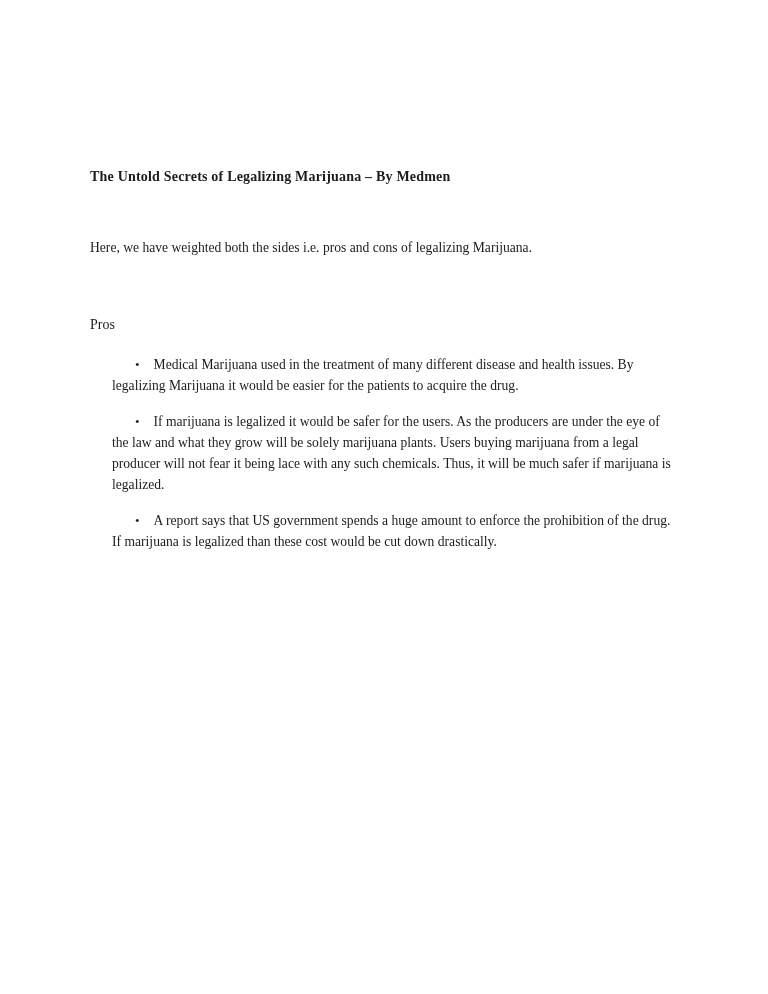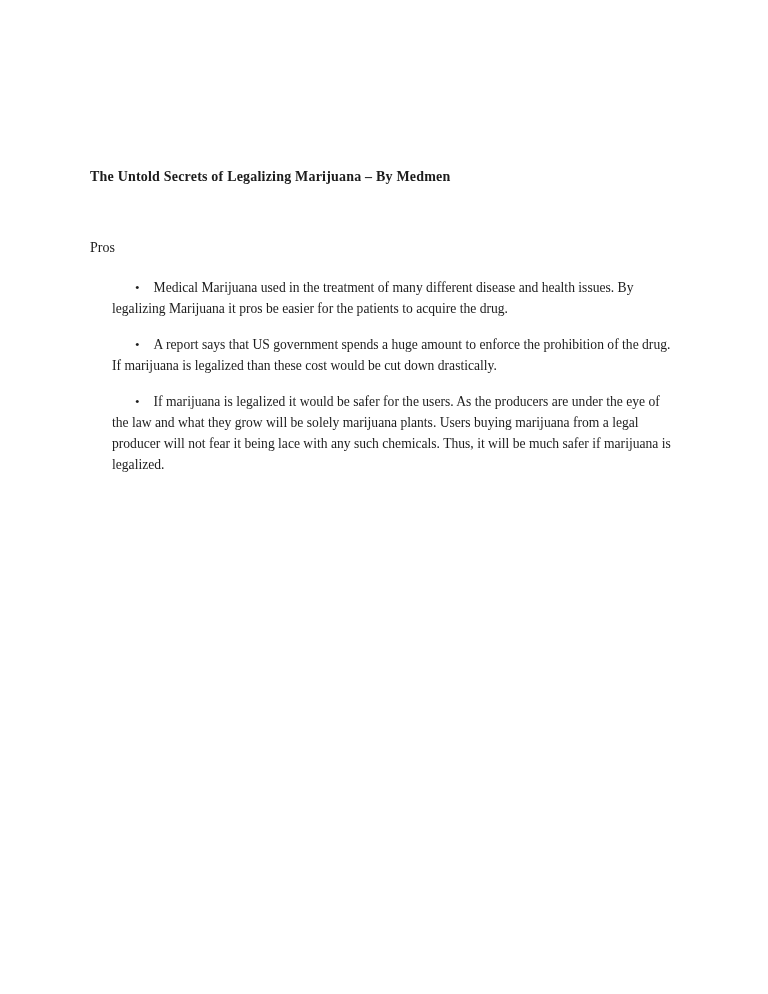--- a/index.html
+++ b/index.html
@@ -58,27 +58,28 @@
     text-indent: 0;
   }
 </style>
 </head>
 <body>
 
 <div class="page">
 
   <h1 class="doc-title">The Untold Secrets of Legalizing Marijuana – By Medmen</h1>
 
+  <p class="intro">Here, we have weighted both the sides i.e. pros and cons of legalizing Marijuana.</p>
 
   <h2 class="section-heading">Pros</h2>
 
   <div class="bullet-list">
 
-    <p class="bullet"><span class="dot">•</span><span class="btext">Medical Marijuana used in the treatment of many different disease and health issues. By legalizing Marijuana it pros be easier for the patients to acquire the drug.</span></p>
+    <p class="bullet"><span class="dot">•</span><span class="btext">Medical Marijuana used in the treatment of many different disease and health issues. By legalizing Marijuana it would be easier for the patients to acquire the drug.</span></p>
 
 
+    <p class="bullet"><span class="dot">•</span><span class="btext">If marijuana is legalized it would be safer for the users. As the producers are under the eye of the law and what they grow will be solely marijuana plants. Users buying marijuana from a legal producer will not fear it being lace with any such chemicals. Thus, it will be much safer if marijuana is legalized.</span></p>
+
     <p class="bullet"><span class="dot">•</span><span class="btext">A report says that US government spends a huge amount to enforce the prohibition of the drug. If marijuana is legalized than these cost would be cut down drastically.</span></p>
-
-    <p class="bullet"><span class="dot">•</span><span class="btext">If marijuana is legalized it would be safer for the users. As the producers are under the eye of the law and what they grow will be solely marijuana plants. Users buying marijuana from a legal producer will not fear it being lace with any such chemicals. Thus, it will be much safer if marijuana is legalized.</span></p>
 
   </div>
 
 </div>
 
 </body></html>

